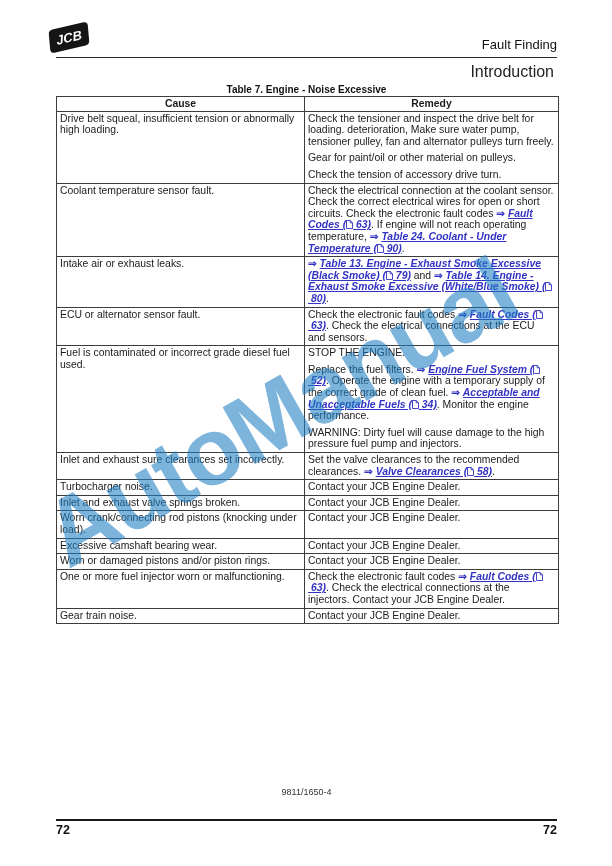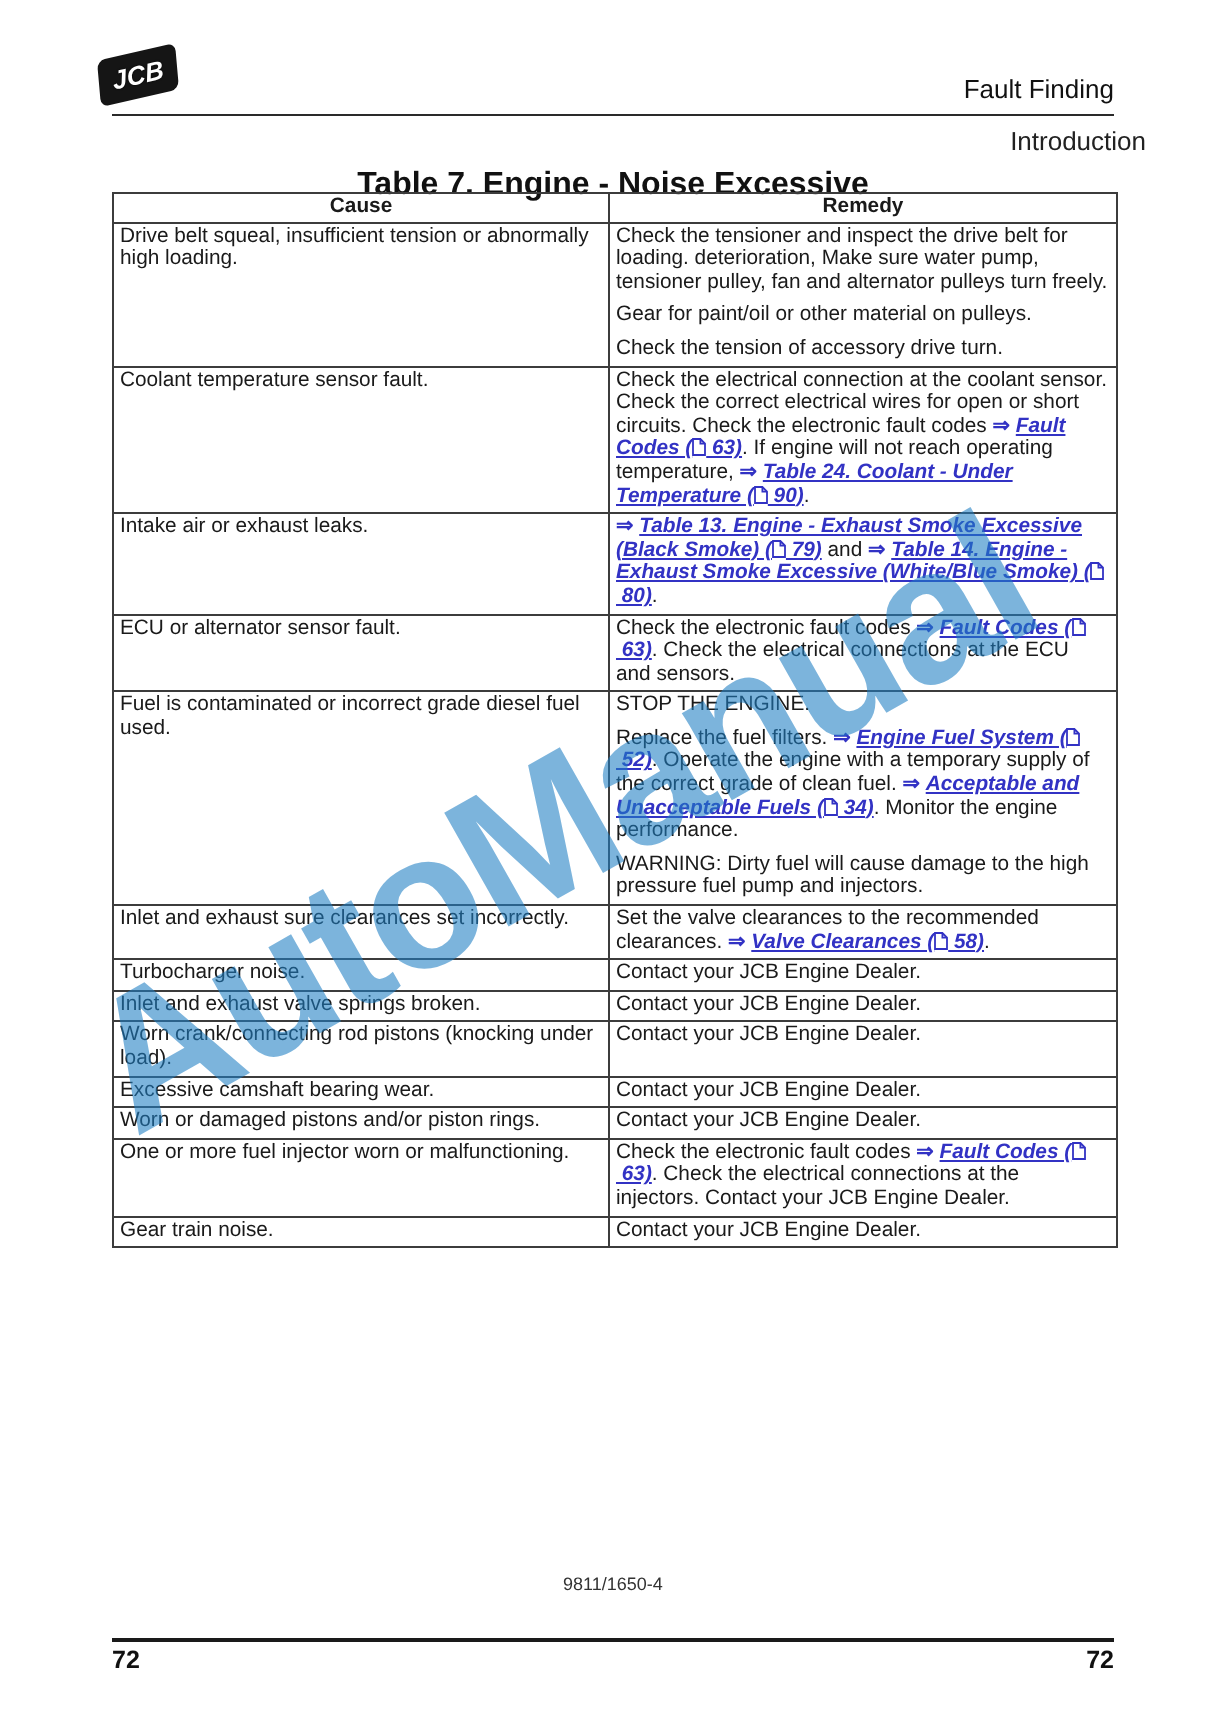--- a/index.html
+++ b/index.html
@@ -18,24 +18,24 @@
   .logo span {
     color:#fff; font-weight:bold; font-style:italic; font-size:13px;
     transform:skewX(4deg); letter-spacing:0px;
     text-shadow:0 0 1px #000;
   }
   .hdr-section {
     position:absolute; right:55px; top:37px;
     font-size:13px; font-weight:normal; color:#111;
   }
   .hdr-rule { position:absolute; left:56px; top:57px; width:501px; height:1px; background:#2a2a2a; }
-  .hdr-sub { position:absolute; right:39px; top:63px; font-size:13px; color:#222; }
+  .hdr-sub { position:absolute; right:58px; top:63px; font-size:16px; color:#222; }
   .tbl-title {
     position:absolute; left:56px; top:84px; width:501px;
-    text-align:center; font-size:16px; font-weight:bold; color:#111;
+    text-align:center; font-size:10px; font-weight:bold; color:#111;
   }
   
   table.fault {
     position:absolute; left:56px; top:96px; width:502px;
     border-collapse:collapse; table-layout:fixed;
     font-size:10.4px; line-height:11.6px; color:#1a1a1a;
   }
   table.fault th, table.fault td { border:1px solid #3c3c3c; }
   table.fault th { font-weight:bold; text-align:center; padding:1px 4px; font-size:10.4px; }
   table.fault td { vertical-align:top; padding:1px 4px 2px 3px; }

